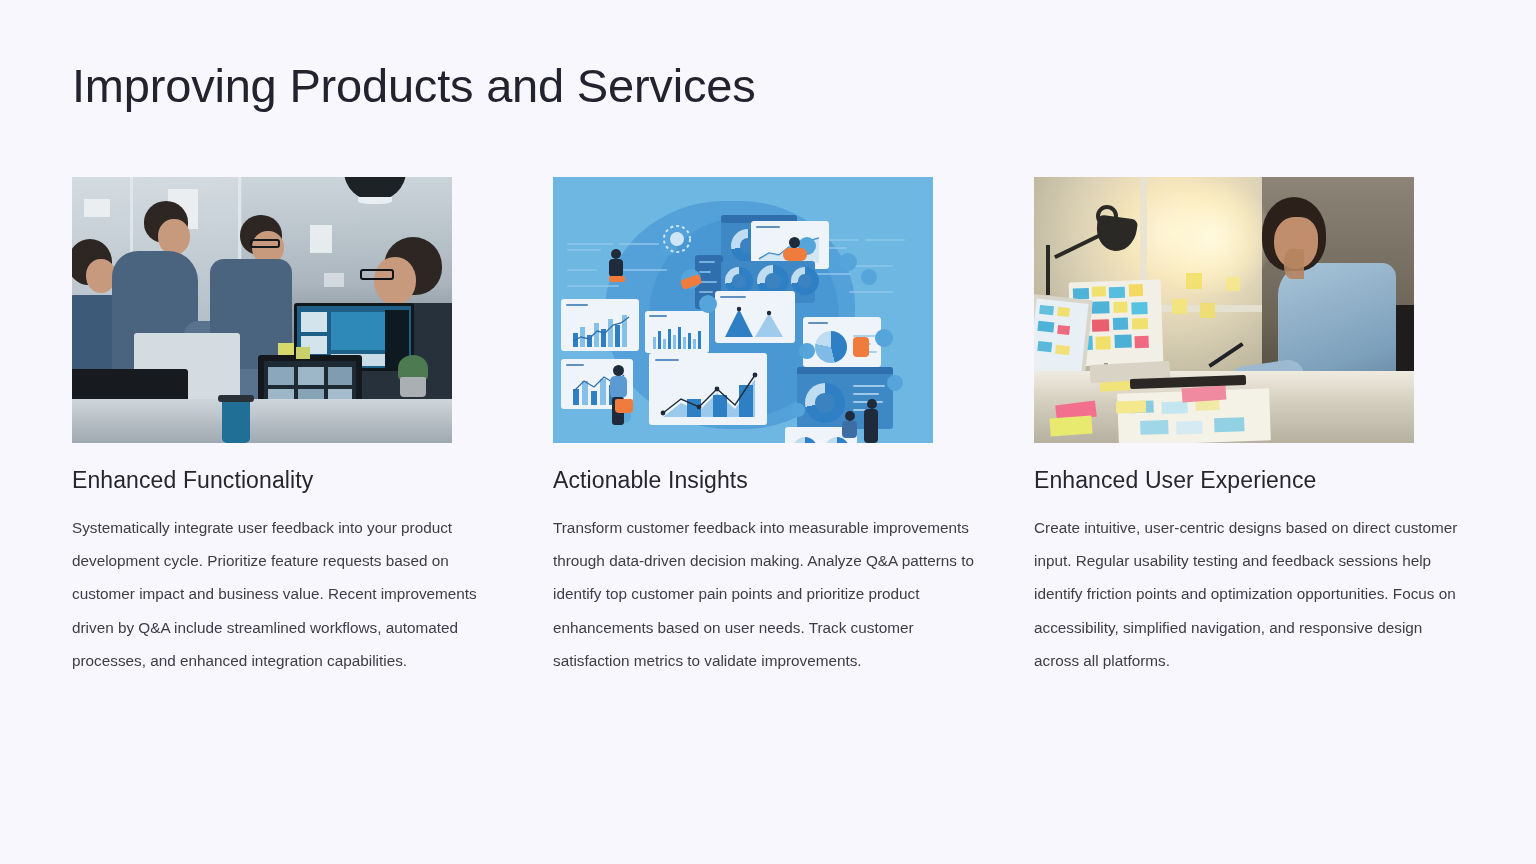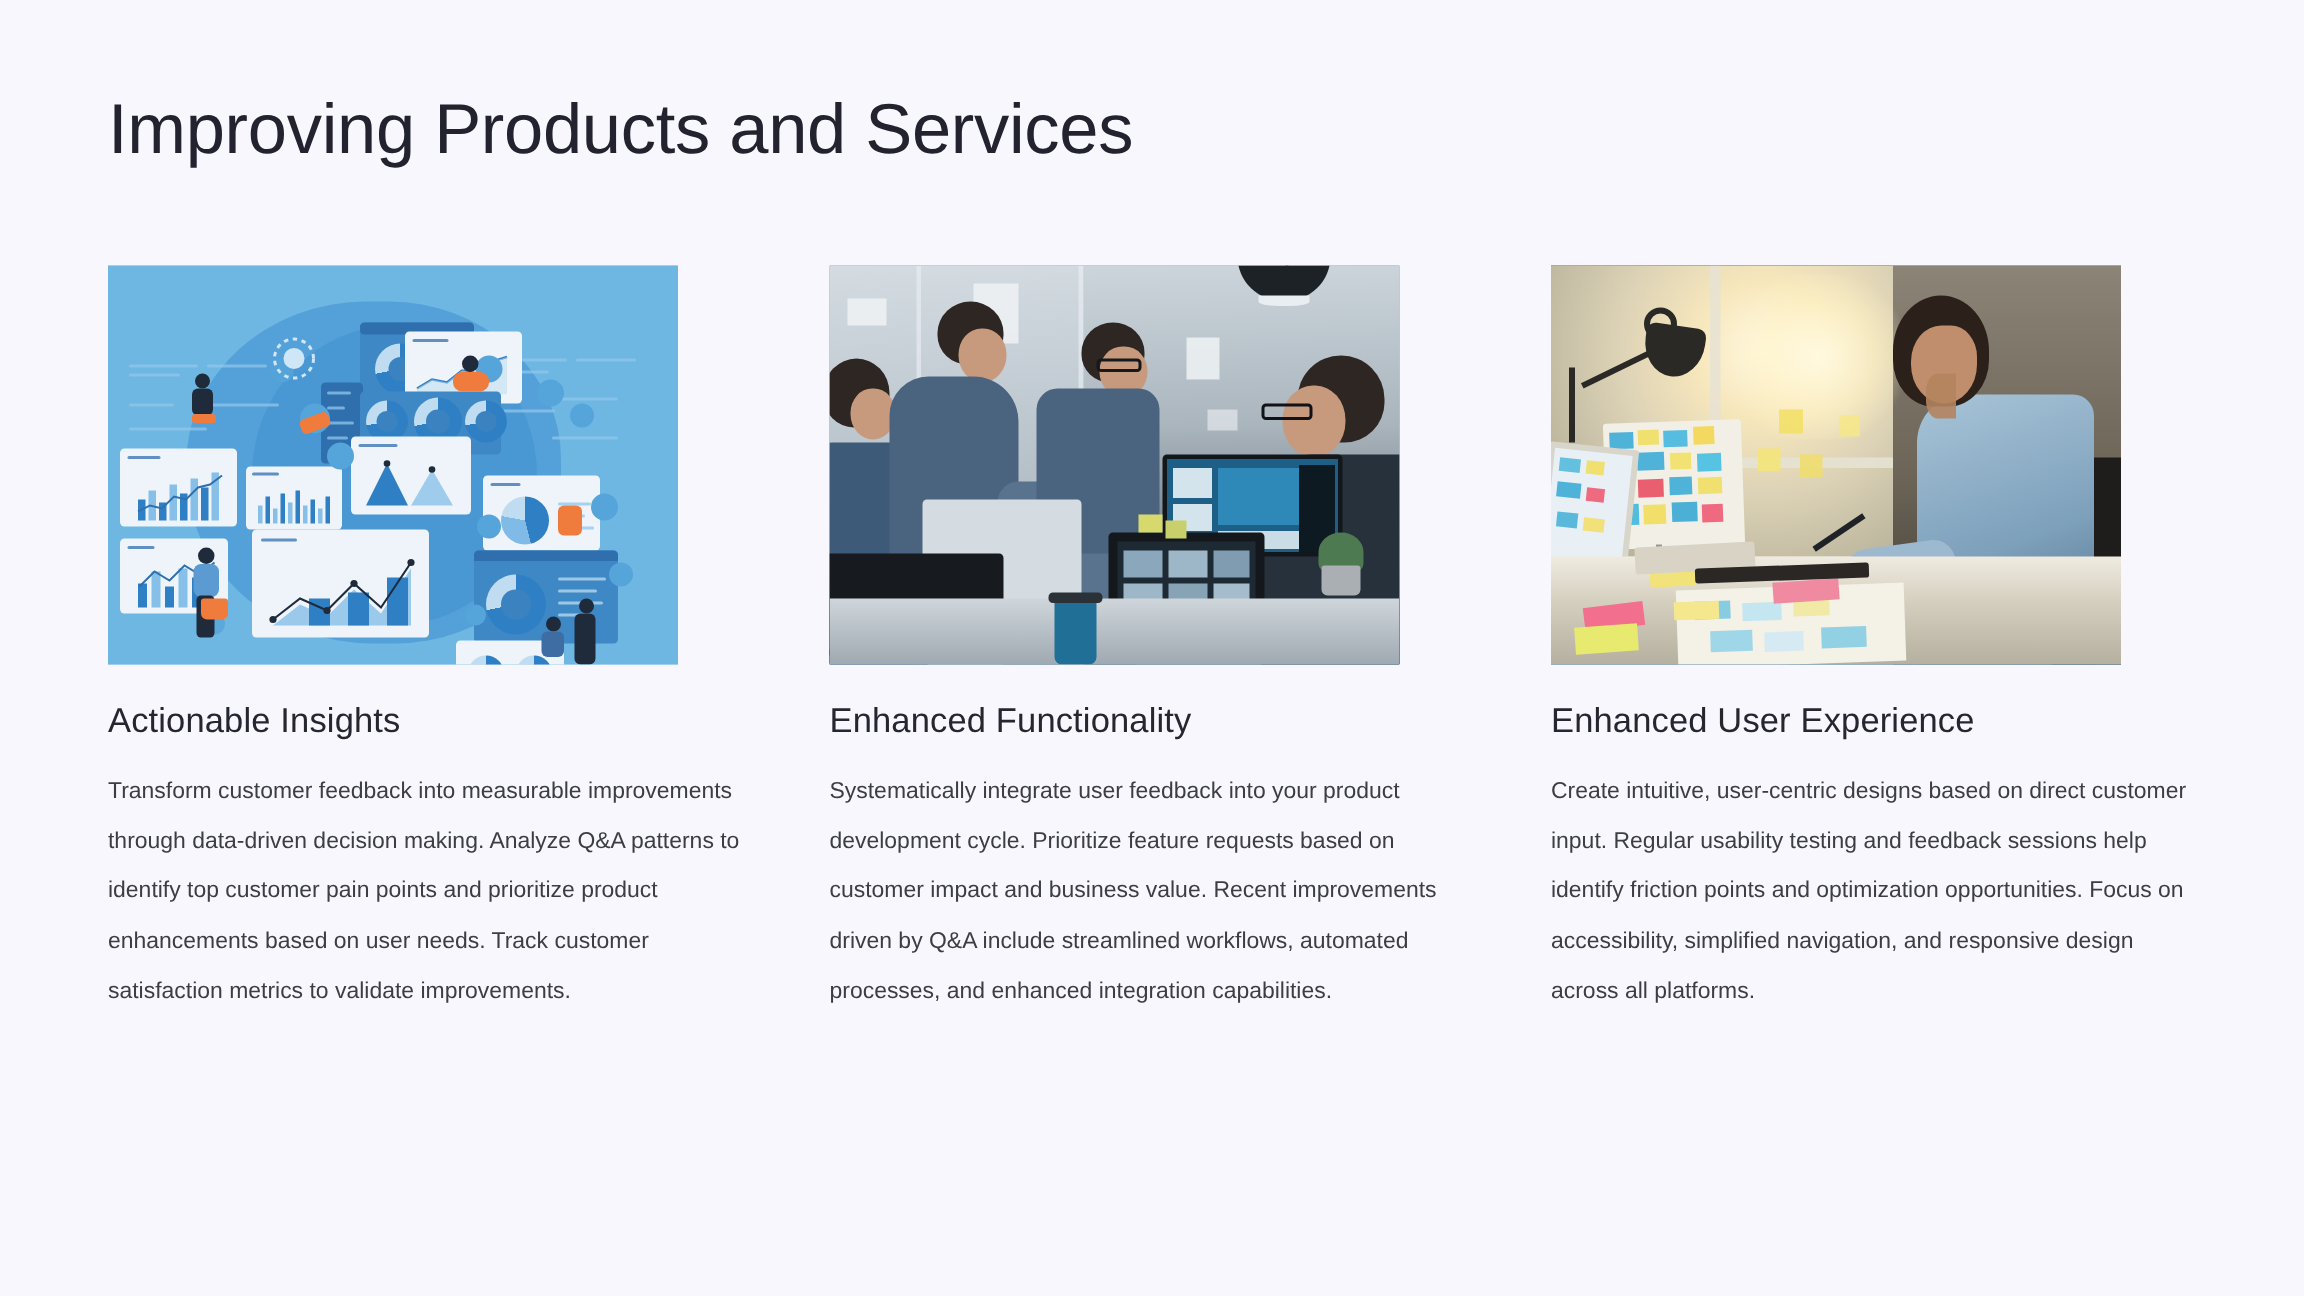--- a/index.html
+++ b/index.html
@@ -134,20 +134,99 @@
 </style>
 </head>
 <body>
 
 <div class="slide">
 
   <div class="slide-title">Improving Products and Services</div>
 
   <div class="columns">
 
+    <div class="column col-2">
+      <div class="thumb">
+        <div class="photo2">
+          <div class="ph2-wall"></div>
+          <div class="ph2-glass"></div>
+          <div class="ph2-glassline" style="left:58px;"></div>
+          <div class="ph2-glassline" style="left:166px;"></div>
+          <div class="ph2-paper" style="left:12px;top:22px;width:26px;height:18px;"></div>
+          <div class="ph2-paper" style="left:96px;top:12px;width:30px;height:40px;"></div>
+          <div class="ph2-paper" style="left:238px;top:48px;width:22px;height:28px;"></div>
+          <div class="ph2-paper" style="left:252px;top:96px;width:20px;height:14px;opacity:.6;"></div>
+          <div class="ph2-cord"></div>
+          <div class="ph2-lamp"></div>
+
+          <div class="sticky" style="left:318px;top:112px;width:14px;height:14px;background:#e8e06a;opacity:.85;"></div>
+          <div class="sticky" style="left:246px;top:176px;width:16px;height:14px;background:#d9d86b;opacity:.8;"></div>
+
+          <div class="head" style="left:-4px;top:62px;width:44px;height:46px;"></div>
+          <div class="face" style="left:14px;top:82px;width:30px;height:34px;"></div>
+          <div class="torso denim2" style="left:-12px;top:118px;width:78px;height:150px;"></div>
+
+          <div class="head" style="left:72px;top:24px;width:44px;height:42px;"></div>
+          <div class="face" style="left:86px;top:42px;width:32px;height:36px;"></div>
+          <div class="torso denim" style="left:40px;top:74px;width:86px;height:140px; border-radius:26px 30px 6px 6px;"></div>
+
+          <div class="head" style="left:142px;top:92px;width:46px;height:44px;"></div>
+          <div class="face" style="left:156px;top:110px;width:34px;height:38px;"></div>
+          <div class="torso denim3" style="left:112px;top:144px;width:96px;height:122px;"></div>
+
+          <div class="head" style="left:168px;top:38px;width:42px;height:40px;"></div>
+          <div class="face" style="left:180px;top:54px;width:32px;height:34px;"></div>
+          <div style="position:absolute;left:178px;top:62px;width:30px;height:9px;border:2px solid #15191d;border-radius:3px;"></div>
+          <div class="torso denim" style="left:138px;top:82px;width:82px;height:110px;"></div>
+
+          <div class="head" style="right:10px;top:60px;width:58px;height:58px;"></div>
+          <div class="face" style="right:36px;top:80px;width:42px;height:48px;"></div>
+          <div style="position:absolute;right:58px;top:92px;width:34px;height:11px;border:2px solid #0f1317;border-radius:3px;"></div>
+          <div class="torso dark-suit" style="right:-20px;top:126px;width:112px;height:140px;border-radius:34px 10px 0 0;"></div>
+
+          <div class="monitor" style="left:222px;top:126px;width:120px;height:68px;">
+            <div class="mon-inner">
+              <div class="mon-map" style="left:34px;top:6px;width:56px;height:38px;"></div>
+              <div class="mon-card" style="left:4px;top:6px;width:26px;height:20px;opacity:.9;"></div>
+              <div class="mon-card" style="left:4px;top:30px;width:26px;height:18px;opacity:.9;"></div>
+              <div class="mon-card" style="left:34px;top:48px;width:56px;height:12px;opacity:.85;"></div>
+              <div style="position:absolute;right:2px;top:4px;width:24px;height:58px;background:#0d1a22;"></div>
+            </div>
+          </div>
+
+          <div class="laptop-screen" style="left:62px;top:156px;width:106px;height:74px;"></div>
+          <div class="laptop-base" style="left:54px;top:228px;width:124px;height:8px;"></div>
+
+          <div style="position:absolute;left:-8px;top:192px;width:124px;height:68px;background:#171b1f;border-radius:3px;"></div>
+          <div style="position:absolute;left:-14px;top:256px;width:140px;height:9px;background:#2b3137;border-radius:2px;"></div>
+
+          <div style="position:absolute;left:186px;top:178px;width:104px;height:72px;background:#14181c;border-radius:3px;"></div>
+          <div style="position:absolute;left:192px;top:184px;width:92px;height:60px;background:#1e2a33;"></div>
+          <div class="mon-card" style="left:196px;top:190px;width:26px;height:18px;background:#8aa7bb;"></div>
+          <div class="mon-card" style="left:226px;top:190px;width:26px;height:18px;background:#9db7c8;"></div>
+          <div class="mon-card" style="left:256px;top:190px;width:24px;height:18px;background:#7f9cb0;"></div>
+          <div class="mon-card" style="left:196px;top:212px;width:26px;height:18px;background:#9db7c8;"></div>
+          <div class="mon-card" style="left:226px;top:212px;width:26px;height:18px;background:#87a3b6;"></div>
+          <div class="mon-card" style="left:256px;top:212px;width:24px;height:18px;background:#a4bccb;"></div>
+          <div style="position:absolute;left:180px;top:246px;width:120px;height:10px;background:#cfd6dc;border-radius:2px;"></div>
+
+          <div class="plant" style="right:24px;top:178px;width:30px;height:26px;"></div>
+          <div style="position:absolute;right:26px;top:200px;width:26px;height:20px;background:#a9afb3;border-radius:2px 2px 4px 4px;"></div>
+
+          <div class="desk"></div>
+          <div class="cup" style="left:150px;top:222px;width:28px;height:44px;"></div>
+          <div style="position:absolute;left:146px;top:218px;width:36px;height:7px;background:#2a3238;border-radius:3px;"></div>
+          <div class="sticky" style="left:206px;top:166px;width:16px;height:12px;background:#d7d96d;"></div>
+          <div class="sticky" style="left:224px;top:170px;width:14px;height:12px;background:#c9cf6a;"></div>
+        </div>
+      </div>
+      <div class="card-heading">Enhanced Functionality</div>
+      <div class="card-body">Systematically integrate user feedback into your product development cycle. Prioritize feature requests based on customer impact and business value. Recent improvements driven by Q&amp;A include streamlined workflows, automated processes, and enhanced integration capabilities.</div>
+    </div>
+
     <div class="column col-1">
       <div class="thumb">
         <div class="illus">
           <div class="il-blob"></div>
           <div class="il-blob2"></div>
 
           <div class="txtline" style="left:14px;top:66px;width:46px;"></div>
           <div class="txtline" style="left:14px;top:72px;width:34px;"></div>
           <div class="txtline" style="left:66px;top:66px;width:40px;"></div>
           <div class="txtline" style="left:14px;top:92px;width:30px;"></div>
@@ -312,99 +391,20 @@
           <div class="person" style="left:314px;top:222px;">
             <div class="dot" style="width:10px;height:10px;background:#1f2b3a;"></div>
             <div style="position:absolute;left:-3px;top:10px;width:14px;height:34px;background:#1f2b3a;border-radius:4px;"></div>
           </div>
           <div class="accent" style="position:absolute;left:300px;top:160px;width:16px;height:20px;border-radius:4px;"></div>
           <div class="accent" style="position:absolute;left:128px;top:100px;width:20px;height:10px;border-radius:3px;transform:rotate(-20deg);"></div>
         </div>
       </div>
       <div class="card-heading">Actionable Insights</div>
       <div class="card-body">Transform customer feedback into measurable improvements through data-driven decision making. Analyze Q&amp;A patterns to identify top customer pain points and prioritize product enhancements based on user needs. Track customer satisfaction metrics to validate improvements.</div>
-    </div>
-
-    <div class="column col-2">
-      <div class="thumb">
-        <div class="photo2">
-          <div class="ph2-wall"></div>
-          <div class="ph2-glass"></div>
-          <div class="ph2-glassline" style="left:58px;"></div>
-          <div class="ph2-glassline" style="left:166px;"></div>
-          <div class="ph2-paper" style="left:12px;top:22px;width:26px;height:18px;"></div>
-          <div class="ph2-paper" style="left:96px;top:12px;width:30px;height:40px;"></div>
-          <div class="ph2-paper" style="left:238px;top:48px;width:22px;height:28px;"></div>
-          <div class="ph2-paper" style="left:252px;top:96px;width:20px;height:14px;opacity:.6;"></div>
-          <div class="ph2-cord"></div>
-          <div class="ph2-lamp"></div>
-
-          <div class="sticky" style="left:318px;top:112px;width:14px;height:14px;background:#e8e06a;opacity:.85;"></div>
-          <div class="sticky" style="left:246px;top:176px;width:16px;height:14px;background:#d9d86b;opacity:.8;"></div>
-
-          <div class="head" style="left:-4px;top:62px;width:44px;height:46px;"></div>
-          <div class="face" style="left:14px;top:82px;width:30px;height:34px;"></div>
-          <div class="torso denim2" style="left:-12px;top:118px;width:78px;height:150px;"></div>
-
-          <div class="head" style="left:72px;top:24px;width:44px;height:42px;"></div>
-          <div class="face" style="left:86px;top:42px;width:32px;height:36px;"></div>
-          <div class="torso denim" style="left:40px;top:74px;width:86px;height:140px; border-radius:26px 30px 6px 6px;"></div>
-
-          <div class="head" style="left:142px;top:92px;width:46px;height:44px;"></div>
-          <div class="face" style="left:156px;top:110px;width:34px;height:38px;"></div>
-          <div class="torso denim3" style="left:112px;top:144px;width:96px;height:122px;"></div>
-
-          <div class="head" style="left:168px;top:38px;width:42px;height:40px;"></div>
-          <div class="face" style="left:180px;top:54px;width:32px;height:34px;"></div>
-          <div style="position:absolute;left:178px;top:62px;width:30px;height:9px;border:2px solid #15191d;border-radius:3px;"></div>
-          <div class="torso denim" style="left:138px;top:82px;width:82px;height:110px;"></div>
-
-          <div class="head" style="right:10px;top:60px;width:58px;height:58px;"></div>
-          <div class="face" style="right:36px;top:80px;width:42px;height:48px;"></div>
-          <div style="position:absolute;right:58px;top:92px;width:34px;height:11px;border:2px solid #0f1317;border-radius:3px;"></div>
-          <div class="torso dark-suit" style="right:-20px;top:126px;width:112px;height:140px;border-radius:34px 10px 0 0;"></div>
-
-          <div class="monitor" style="left:222px;top:126px;width:120px;height:68px;">
-            <div class="mon-inner">
-              <div class="mon-map" style="left:34px;top:6px;width:56px;height:38px;"></div>
-              <div class="mon-card" style="left:4px;top:6px;width:26px;height:20px;opacity:.9;"></div>
-              <div class="mon-card" style="left:4px;top:30px;width:26px;height:18px;opacity:.9;"></div>
-              <div class="mon-card" style="left:34px;top:48px;width:56px;height:12px;opacity:.85;"></div>
-              <div style="position:absolute;right:2px;top:4px;width:24px;height:58px;background:#0d1a22;"></div>
-            </div>
-          </div>
-
-          <div class="laptop-screen" style="left:62px;top:156px;width:106px;height:74px;"></div>
-          <div class="laptop-base" style="left:54px;top:228px;width:124px;height:8px;"></div>
-
-          <div style="position:absolute;left:-8px;top:192px;width:124px;height:68px;background:#171b1f;border-radius:3px;"></div>
-          <div style="position:absolute;left:-14px;top:256px;width:140px;height:9px;background:#2b3137;border-radius:2px;"></div>
-
-          <div style="position:absolute;left:186px;top:178px;width:104px;height:72px;background:#14181c;border-radius:3px;"></div>
-          <div style="position:absolute;left:192px;top:184px;width:92px;height:60px;background:#1e2a33;"></div>
-          <div class="mon-card" style="left:196px;top:190px;width:26px;height:18px;background:#8aa7bb;"></div>
-          <div class="mon-card" style="left:226px;top:190px;width:26px;height:18px;background:#9db7c8;"></div>
-          <div class="mon-card" style="left:256px;top:190px;width:24px;height:18px;background:#7f9cb0;"></div>
-          <div class="mon-card" style="left:196px;top:212px;width:26px;height:18px;background:#9db7c8;"></div>
-          <div class="mon-card" style="left:226px;top:212px;width:26px;height:18px;background:#87a3b6;"></div>
-          <div class="mon-card" style="left:256px;top:212px;width:24px;height:18px;background:#a4bccb;"></div>
-          <div style="position:absolute;left:180px;top:246px;width:120px;height:10px;background:#cfd6dc;border-radius:2px;"></div>
-
-          <div class="plant" style="right:24px;top:178px;width:30px;height:26px;"></div>
-          <div style="position:absolute;right:26px;top:200px;width:26px;height:20px;background:#a9afb3;border-radius:2px 2px 4px 4px;"></div>
-
-          <div class="desk"></div>
-          <div class="cup" style="left:150px;top:222px;width:28px;height:44px;"></div>
-          <div style="position:absolute;left:146px;top:218px;width:36px;height:7px;background:#2a3238;border-radius:3px;"></div>
-          <div class="sticky" style="left:206px;top:166px;width:16px;height:12px;background:#d7d96d;"></div>
-          <div class="sticky" style="left:224px;top:170px;width:14px;height:12px;background:#c9cf6a;"></div>
-        </div>
-      </div>
-      <div class="card-heading">Enhanced Functionality</div>
-      <div class="card-body">Systematically integrate user feedback into your product development cycle. Prioritize feature requests based on customer impact and business value. Recent improvements driven by Q&amp;A include streamlined workflows, automated processes, and enhanced integration capabilities.</div>
     </div>
 
     <div class="column col-3">
       <div class="thumb">
         <div class="photo3">
           <div class="ph3-wallR"></div>
           <div class="ph3-window"></div>
           <div class="ph3-sun"></div>
           <div class="ph3-frame" style="left:0;top:128px;width:228px;height:7px;opacity:.9;"></div>
           <div class="ph3-frame" style="left:106px;top:0;width:7px;height:200px;opacity:.85;"></div>

